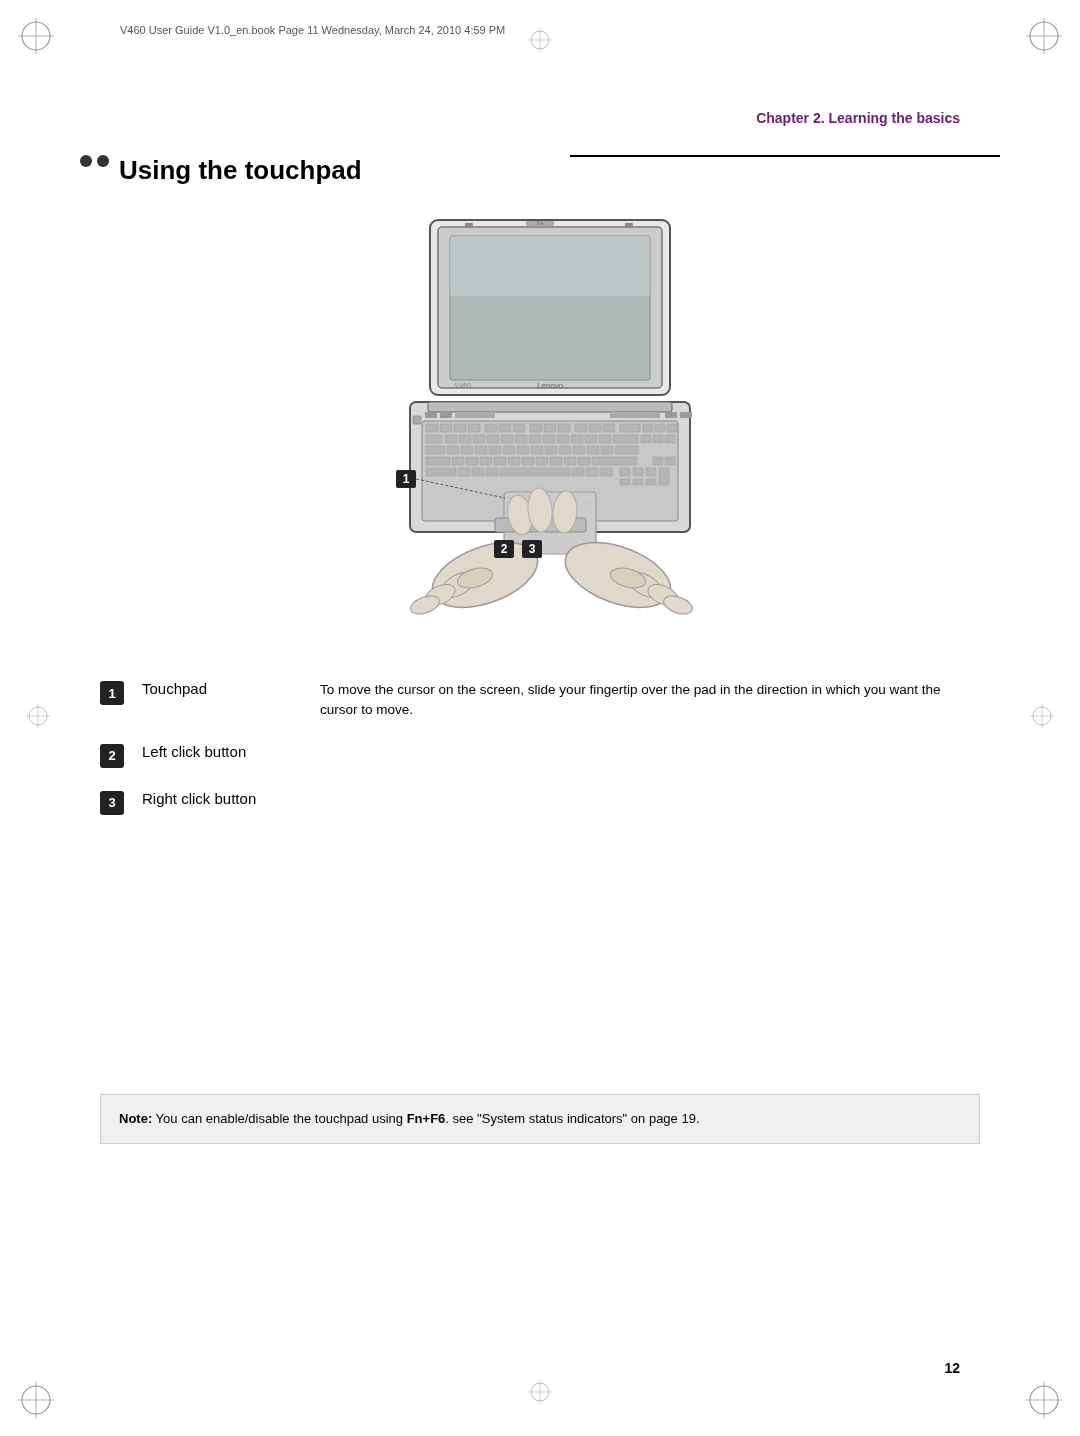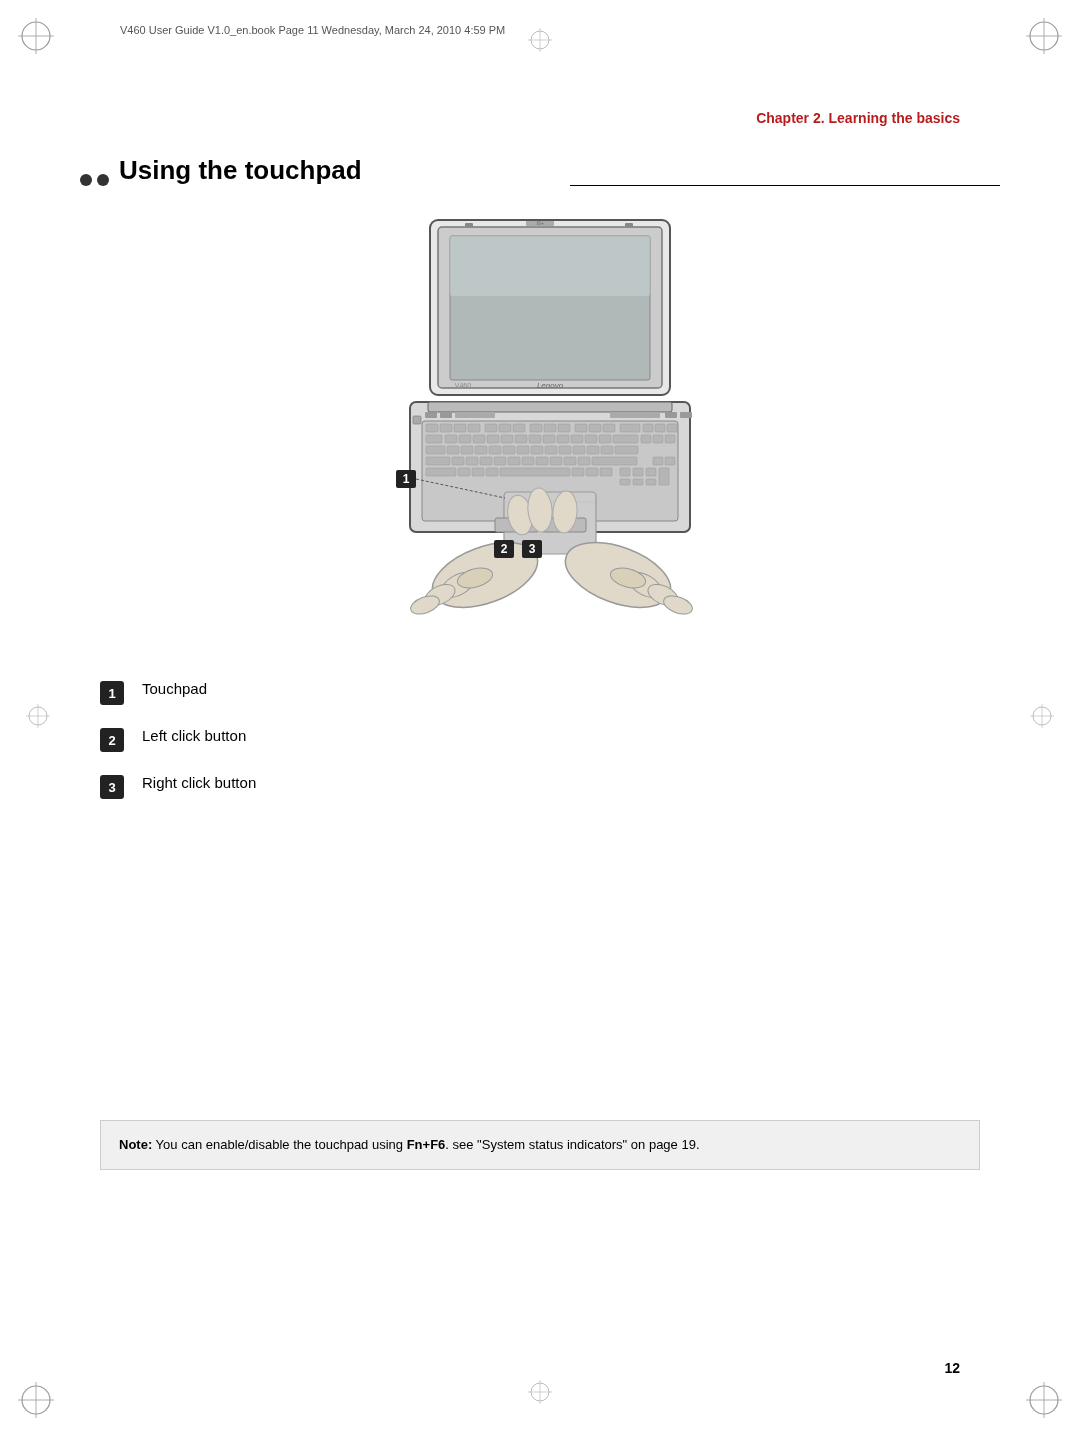--- a/index.html
+++ b/index.html
@@ -33,31 +33,31 @@
       color: #555;
     }
 
     
     .chapter-heading {
       position: absolute;
       top: 110px;
       right: 120px;
       font-size: 14px;
       font-weight: bold;
-      color: #b91c1c;
+      color: #701a75;
     }
 
     
     .section-title-container {
       position: absolute;
       top: 155px;
       left: 80px;
       right: 80px;
       display: flex;
-      align-items: flex-end;
+      align-items: flex-start;
       gap: 10px;
     }
     .section-title-bullets {
       display: flex;
       gap: 5px;
     }
     .section-title-bullet {
       width: 12px;
       height: 12px;
       background: #333;
@@ -128,21 +128,21 @@
     .label-description {
       font-size: 13.5px;
       color: #000;
       line-height: 1.5;
       flex: 1;
     }
 
     
     .note-box {
       position: absolute;
-      top: 1120px;
+      top: 1094px;
       left: 100px;
       right: 100px;
       background: #f0f0f0;
       border: 1px solid #ccc;
       padding: 14px 18px;
       font-size: 13px;
       color: #000;
       line-height: 1.5;
     }
 
@@ -423,20 +423,21 @@
   </svg>
 </div>
 
 <div class="labels-section">
 
   <div class="label-row">
     <div class="label-number-badge">
       <span>1</span>
     </div>
     <div class="label-title">Touchpad</div>
+    <div class="label-description">To move the cursor on the screen, slide your fingertip over the pad in the direction in which you want the cursor to move.</div>
   </div>
 
   <div class="label-row">
     <div class="label-number-badge">
       <span>2</span>
     </div>
     <div class="label-title">Left click button</div>
   </div>
 
   <div class="label-row">

